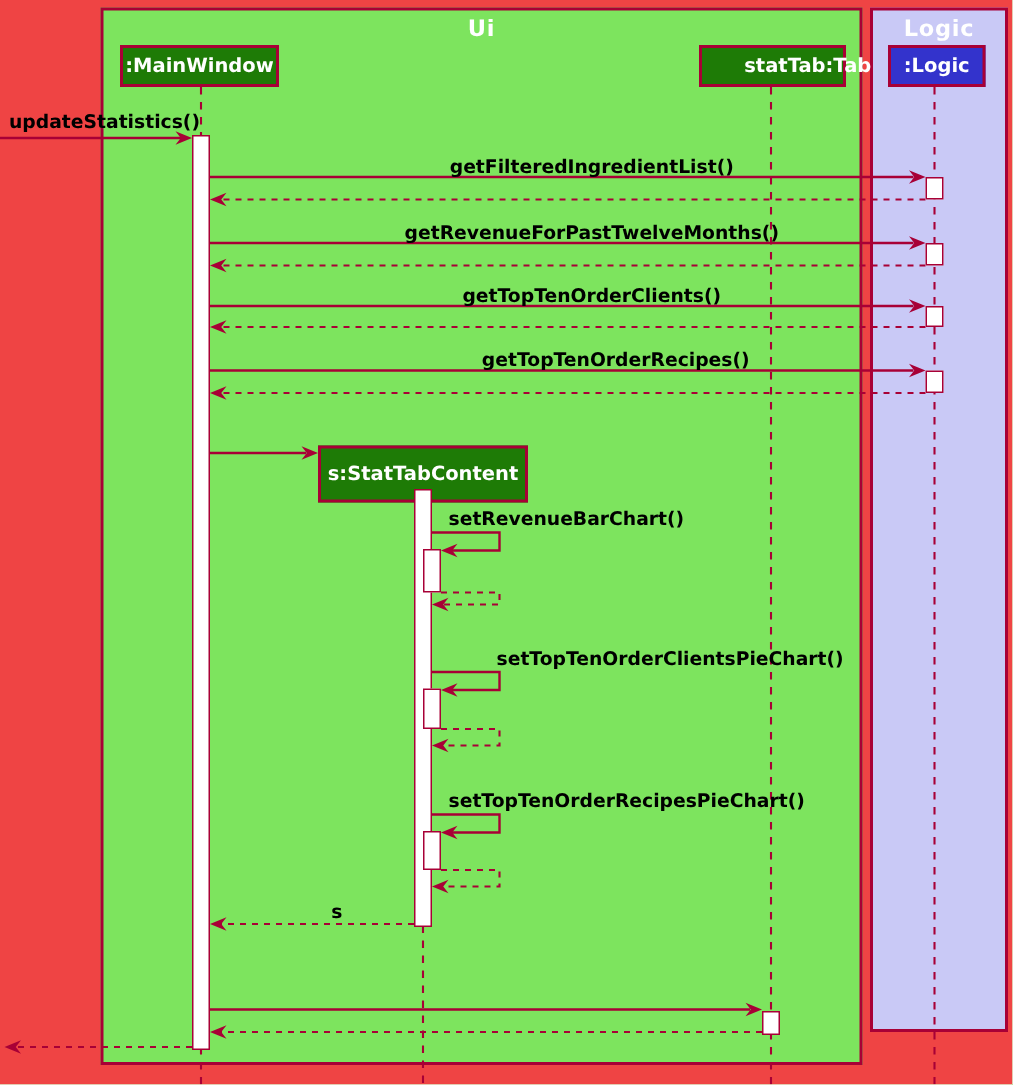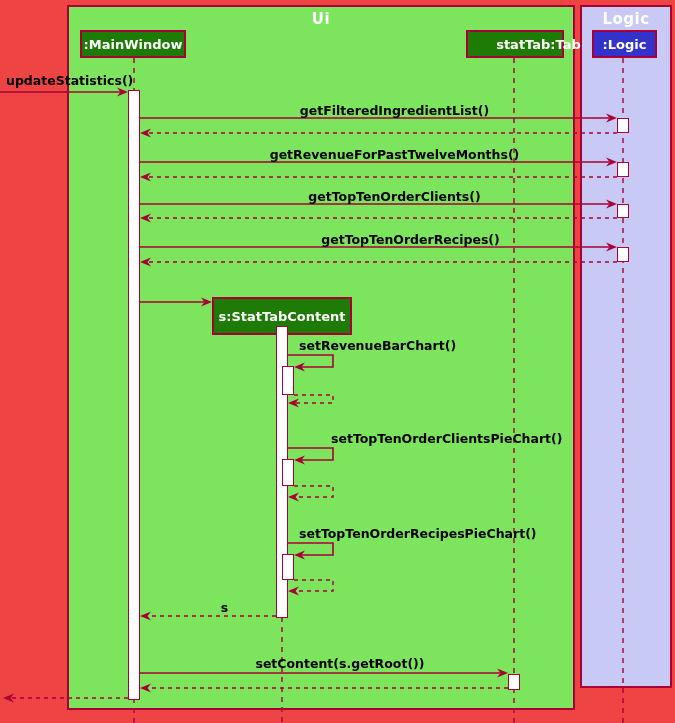--- a/index.html
+++ b/index.html
@@ -132,15 +132,14 @@
 
   <div class="msg" style="left:6px; top:73px;">updateStatistics()</div>
   <div class="msg center" style="left:140px; width:477px; top:103px;">getFilteredIngredientList()</div>
   <div class="msg center" style="left:140px; width:477px; top:147px;">getRevenueForPastTwelveMonths()</div>
   <div class="msg center" style="left:140px; width:477px; top:189px;">getTopTenOrderClients()</div>
   <div class="msg center" style="left:140px; width:477px; top:232px;margin-left:16px;">getTopTenOrderRecipes()</div>
   <div class="msg" style="left:299px; top:338px;">setRevenueBarChart()</div>
   <div class="msg" style="left:299px; top:431px;margin-left:32px;">setTopTenOrderClientsPieChart()</div>
   <div class="msg" style="left:299px; top:526px;">setTopTenOrderRecipesPieChart()</div>
   <div class="msg center" style="left:140px; width:137px; top:600px;">s</div>
-  <div class="msg center" style="left:140px; width:368px; top:656px;">setContent(s.getRoot())</div>
 
 </div>
 
 </body></html>

